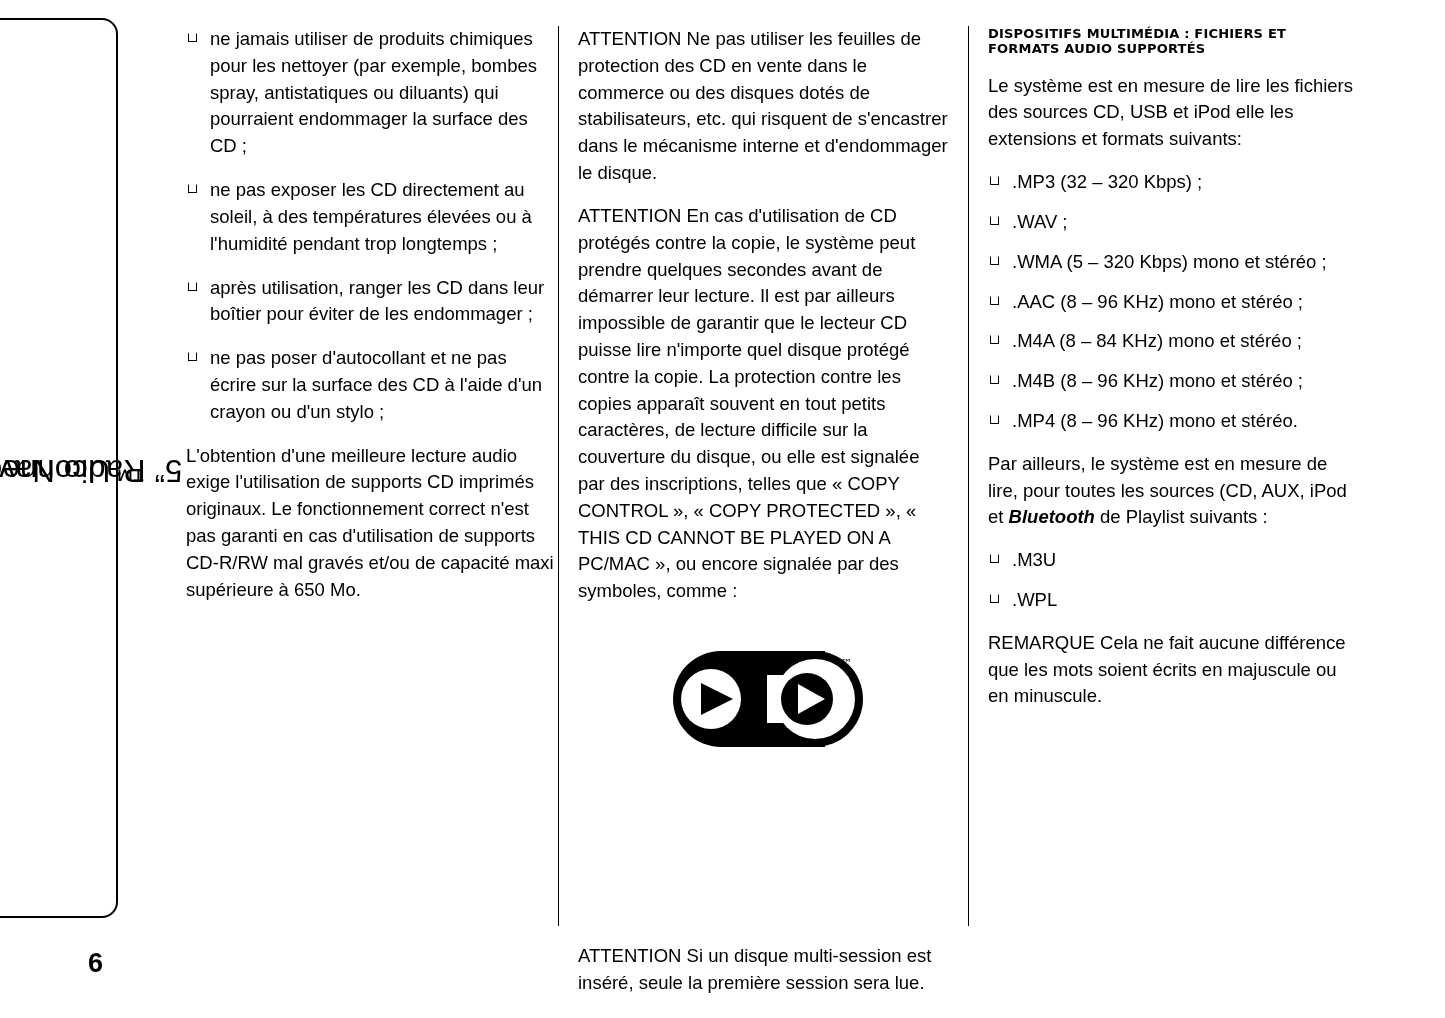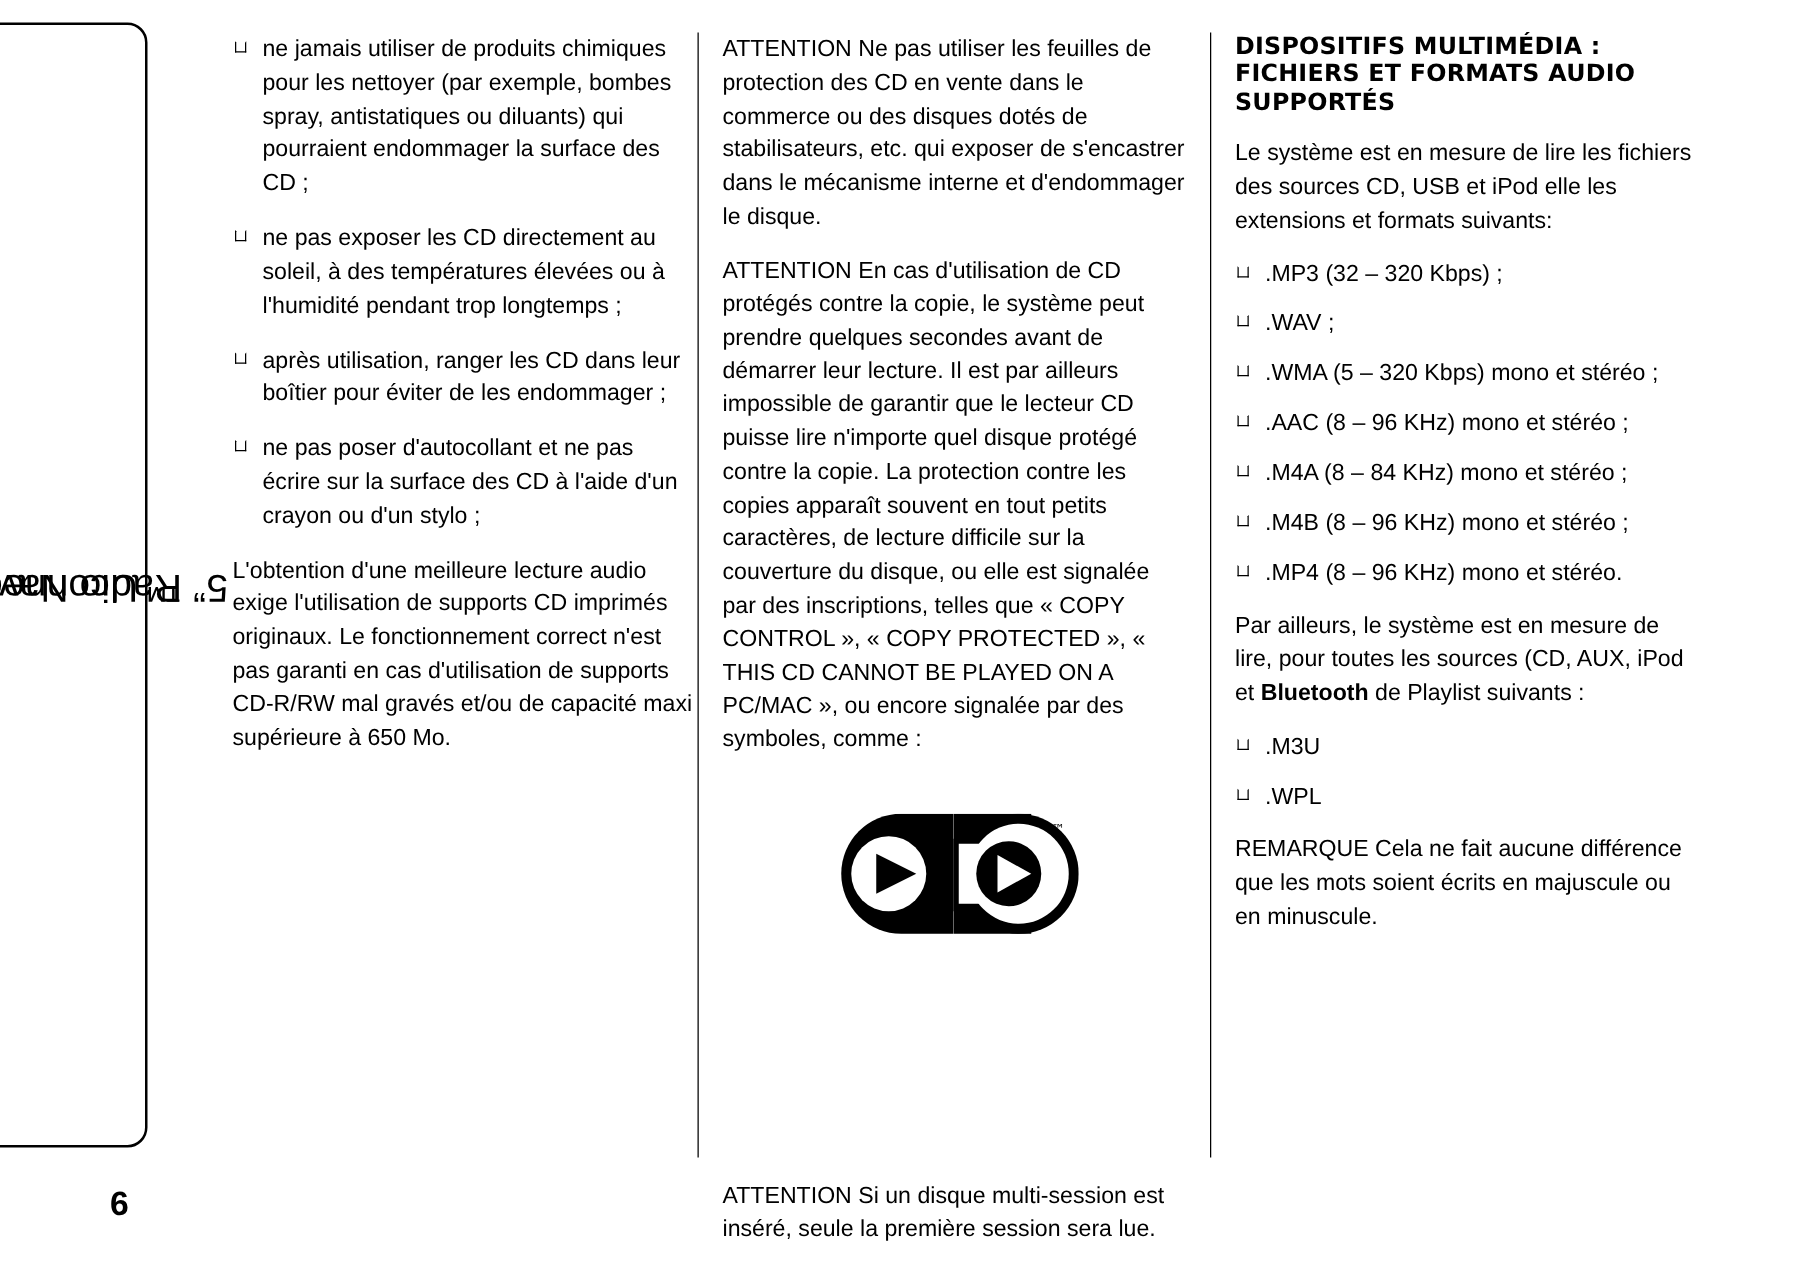--- a/index.html
+++ b/index.html
@@ -103,29 +103,29 @@
     top: 7px;
     width: 9px;
     height: 9px;
     border: 1.6px solid #000;
     border-top-color: transparent;
     box-sizing: border-box;
   }
   .bullets.tight li { margin-bottom: 17px; }
 
   h2.section-title {
-    font-size: 19px;
+    font-size: 13px;
     font-weight: bold;
     line-height: 1.18;
     margin: 0 0 16px 0;
     letter-spacing: 0.2px;
     font-family: "DejaVu Sans", sans-serif;
   }
 
-  .bold { font-weight: bold; }
+  .bold { font-weight: bold; font-style: italic; }
 
   
   .cd-logo {
     width: 200px;
     height: 122px;
     margin: 46px auto 0 auto;
     position: relative;
   }
   .cd-left, .cd-right {
     position: absolute;
@@ -162,21 +162,21 @@
     <ul class="bullets tight">
       <li><span>ne jamais utiliser de produits chimiques pour les nettoyer (par exemple, bombes spray, antistatiques ou diluants) qui pourraient endommager la surface des CD ;</span></li>
       <li><span>ne pas exposer les CD directement au soleil, à des températures élevées ou à l'humidité pendant trop longtemps ;</span></li>
       <li><span>après utilisation, ranger les CD dans leur boîtier pour éviter de les endommager ;</span></li>
       <li><span>ne pas poser d'autocollant et ne pas écrire sur la surface des CD à l'aide d'un crayon ou d'un stylo ;</span></li>
     </ul>
     <p>L'obtention d'une meilleure lecture audio exige l'utilisation de supports CD imprimés originaux. Le fonctionnement correct n'est pas garanti en cas d'utilisation de supports CD-R/RW mal gravés et/ou de capacité maxi supérieure à 650 Mo.</p>
   </div>
 
   <div class="col col-2">
-    <p>ATTENTION Ne pas utiliser les feuilles de protection des CD en vente dans le commerce ou des disques dotés de stabilisateurs, etc. qui exposer de s'encastrer dans le mécanisme interne et d'endommager le disque.</p>
+    <p>ATTENTION Ne pas utiliser les feuilles de protection des CD en vente dans le commerce ou des disques dotés de stabilisateurs, etc. qui risquent de s'encastrer dans le mécanisme interne et d'endommager le disque.</p>
     <p>ATTENTION En cas d'utilisation de CD protégés contre la copie, le système peut prendre quelques secondes avant de démarrer leur lecture. Il est par ailleurs impossible de garantir que le lecteur CD puisse lire n'importe quel disque protégé contre la copie. La protection contre les copies apparaît souvent en tout petits caractères, de lecture difficile sur la couverture du disque, ou elle est signalée par des inscriptions, telles que « COPY CONTROL », « COPY PROTECTED », « THIS CD CANNOT BE PLAYED ON A PC/MAC », ou encore signalée par des symboles, comme :</p>
 
     <div class="cd-logo">
       <svg class="cd-left" viewBox="0 0 100 118" xmlns="http://www.w3.org/2000/svg">
         <path d="M100 0 H58 A48 48 0 1 0 58 96 H100 Z" fill="#000"></path>
         <rect x="58" y="20" width="42" height="58" fill="#000"></rect>
         <circle cx="48" cy="48" r="30" fill="#fff"></circle>
         <path d="M38 32 L70 48 L38 64 Z" fill="#000"></path>
         <text x="78" y="16" font-family="DejaVu Sans, sans-serif" font-size="11" fill="#000">™</text>
       </svg>

